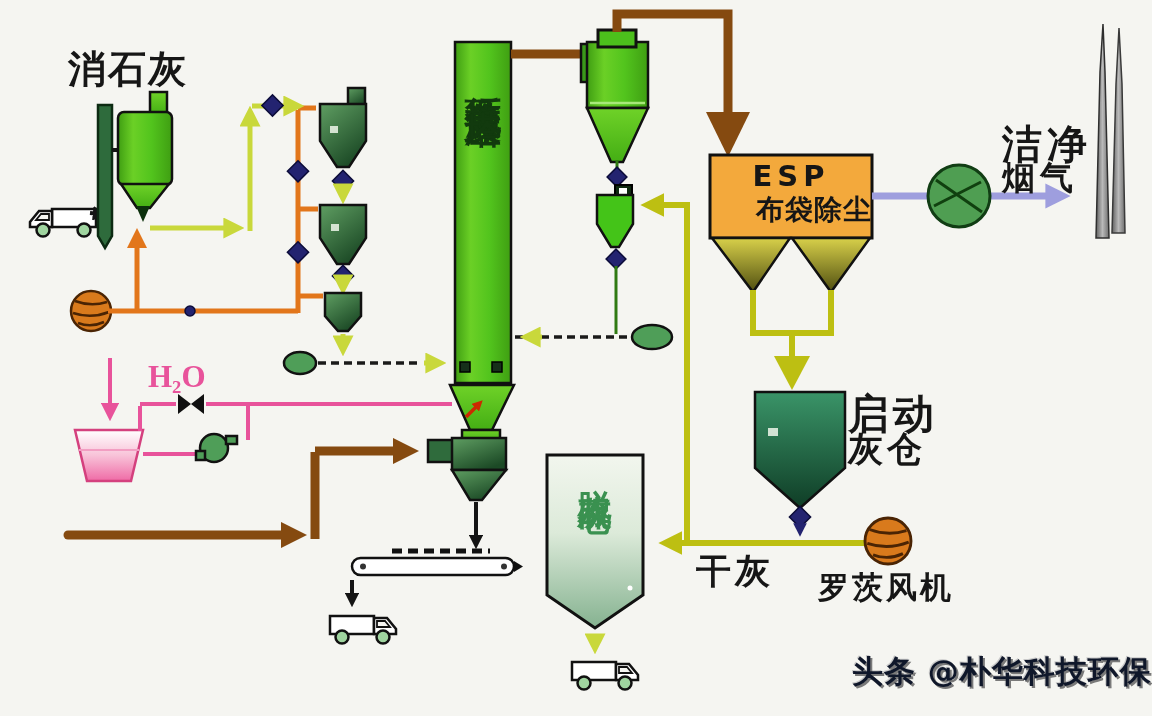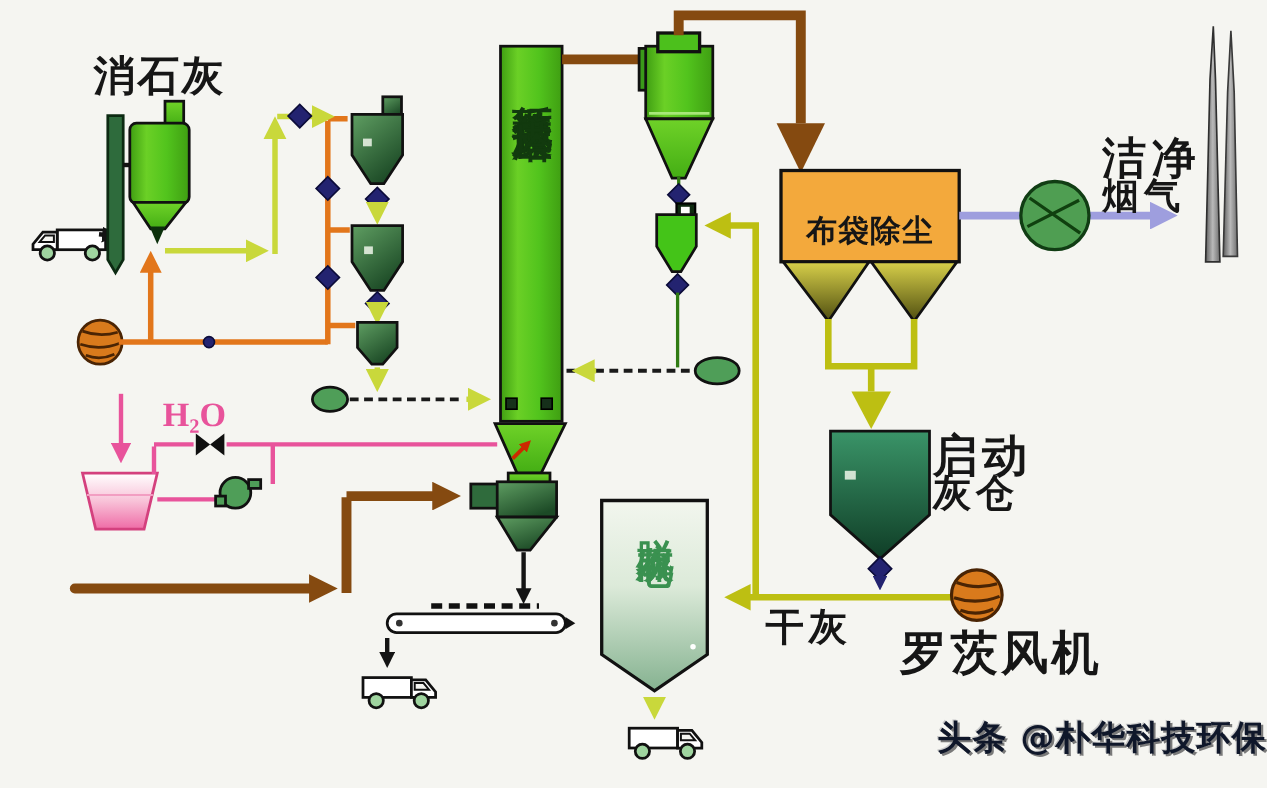--- a/index.html
+++ b/index.html
@@ -289,39 +289,40 @@
     <circle cx="363" cy="566.5" r="3" fill="#333"></circle>
     <circle cx="504" cy="566.5" r="3" fill="#333"></circle>
     <polygon points="514,561 523,566.5 514,572" fill="#111"></polygon>
     <path d="M352,580 V600" class="ln-black" marker-end="url(#m-black)"></path>
   </g>
   <g transform="translate(330,604)">
     <use href="#truck"></use>
   </g>
 </svg>
 
-<div class="label" style="left:85px;top:48px;font-size:38px;letter-spacing:2px;">消石灰</div>
+<div class="label" style="left:68px;top:48px;font-size:38px;letter-spacing:2px;">消石灰</div>
 
 <div class="label" style="left:455px;top:68px;width:56px;height:320px;display:flex;justify-content:center;color:var(--tower_text_green,#123a0e);">
   <span class="v-text" style="font-size:36px;letter-spacing:2px;">循环流化床反应塔</span>
 </div>
 
-<div class="label" style="left:710px;top:194px;width:162px;text-align:center;font-size:28px;letter-spacing:1px;">布袋除尘</div>
+<div class="label" style="left:710px;top:160px;width:162px;text-align:center;font-size:29px;letter-spacing:5px;">ESP</div>
+<div class="label" style="left:710px;top:194px;width:162px;text-align:right;font-size:28px;letter-spacing:1px;">布袋除尘</div>
 
 <div class="label" style="left:1002px;top:122px;font-size:40px;letter-spacing:5px;">洁净</div>
 <div class="label" style="left:1002px;top:160px;font-size:33px;letter-spacing:5px;">烟气</div>
 
 <div class="label" style="left:848px;top:392px;font-size:41px;letter-spacing:4px;">启动</div>
 <div class="label" style="left:848px;top:430px;font-size:35px;letter-spacing:4px;">灰仓</div>
 
 <div class="label" style="left:547px;top:462px;width:96px;height:165px;display:flex;justify-content:center;color:var(--desulf_text_green,#3a9150);">
   <span class="v-text" style="font-size:34px;letter-spacing:4px;">脱硫灰仓</span>
 </div>
 
 <div class="label" style="left:696px;top:552px;font-size:35px;letter-spacing:4px;">干灰</div>
 
-<div class="label" style="left:818px;top:570px;font-size:43px;letter-spacing:3px;">罗茨风机</div>
+<div class="label" style="left:818px;top:570px;font-size:31px;letter-spacing:3px;">罗茨风机</div>
 
 <div class="label" style="left:120px;top:360px;font-size:31px;color:var(--pink,#e8539b);font-family:'Liberation Serif','DejaVu Serif',serif;margin-left:28px;">H₂O</div>
 
 <div class="label" style="left:852px;top:654px;font-size:31px;font-weight:bold;color:#0f172a;letter-spacing:1px;text-shadow:2px 2px 0 #7a7a7a,-1px -1px 0 #c9c9c9;">头条 @朴华科技环保</div>
 
 </div>
 
 </body></html>

